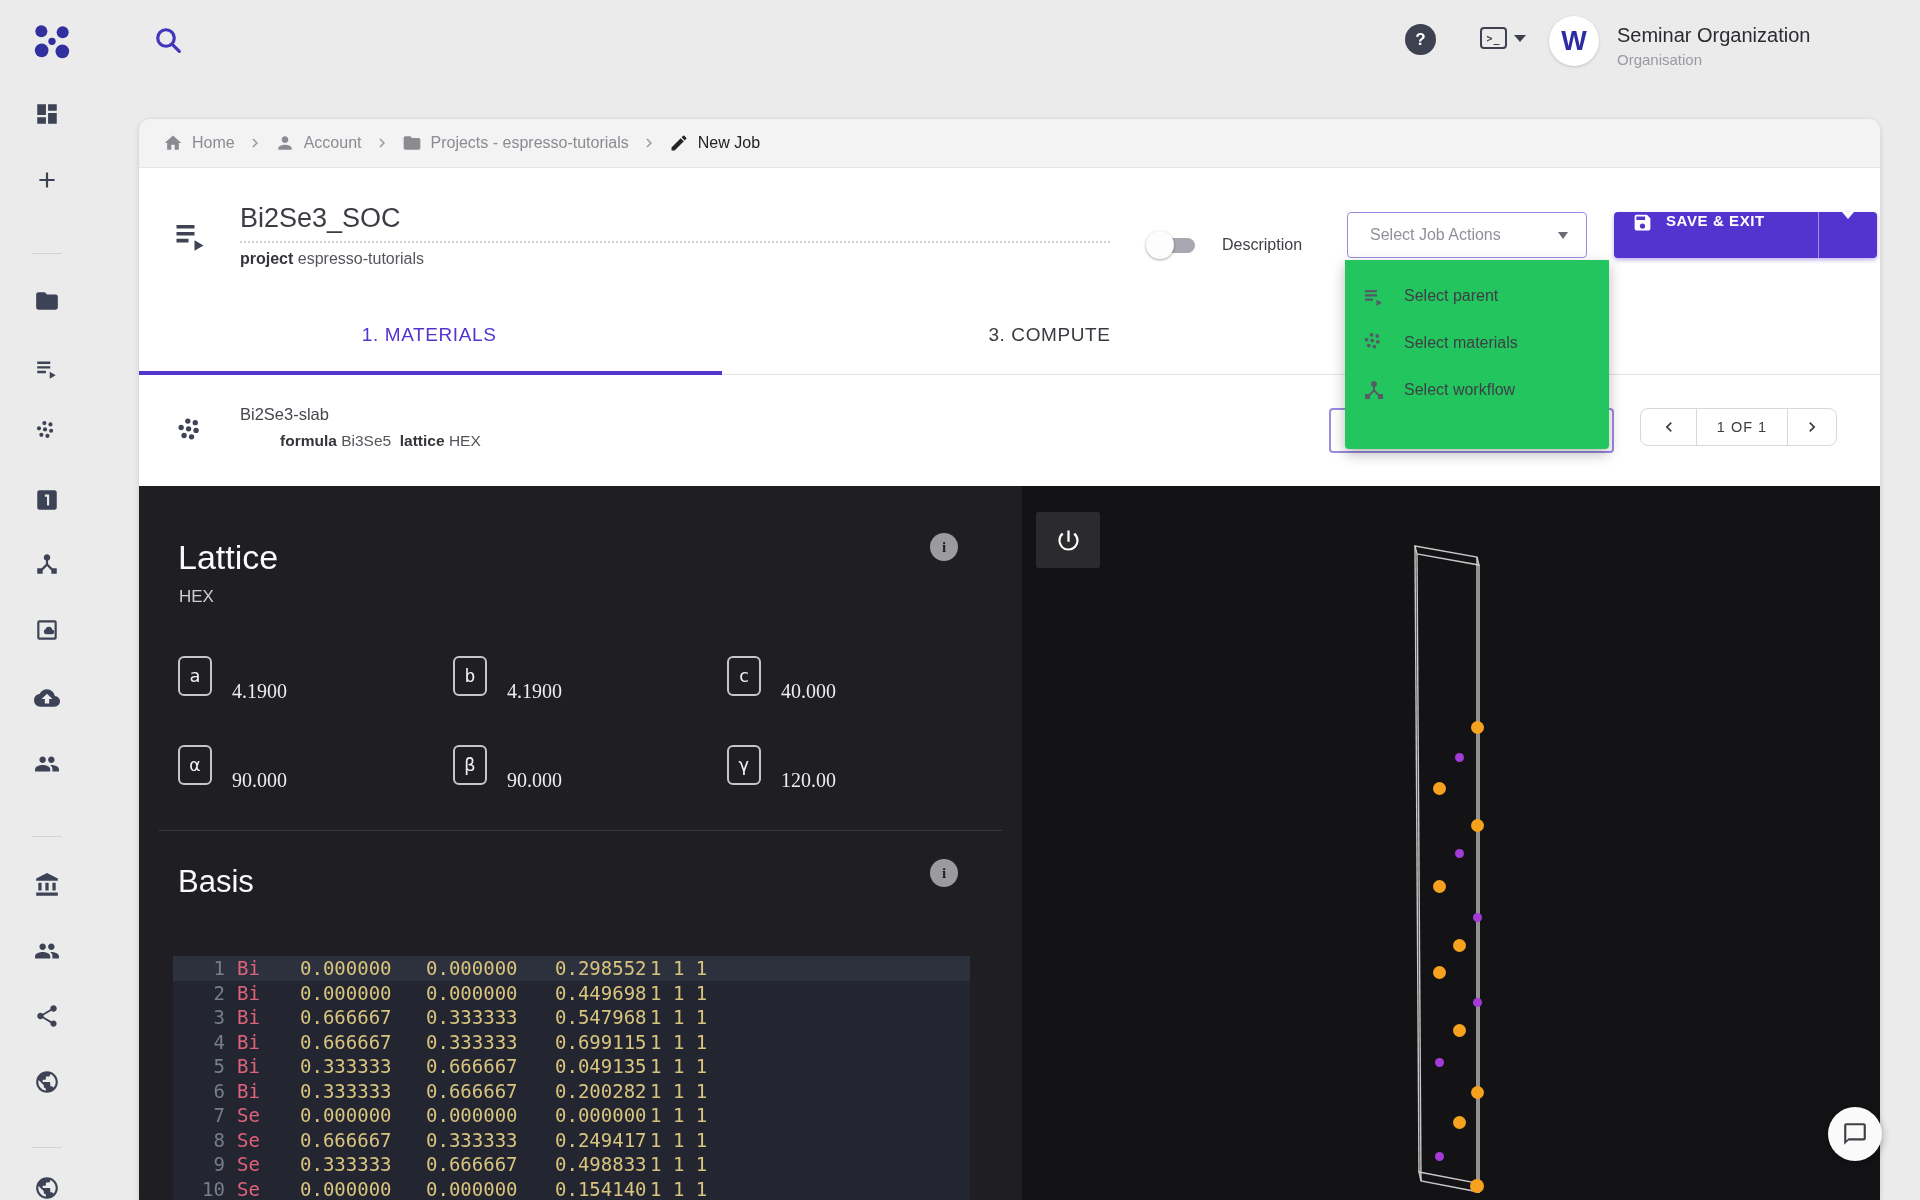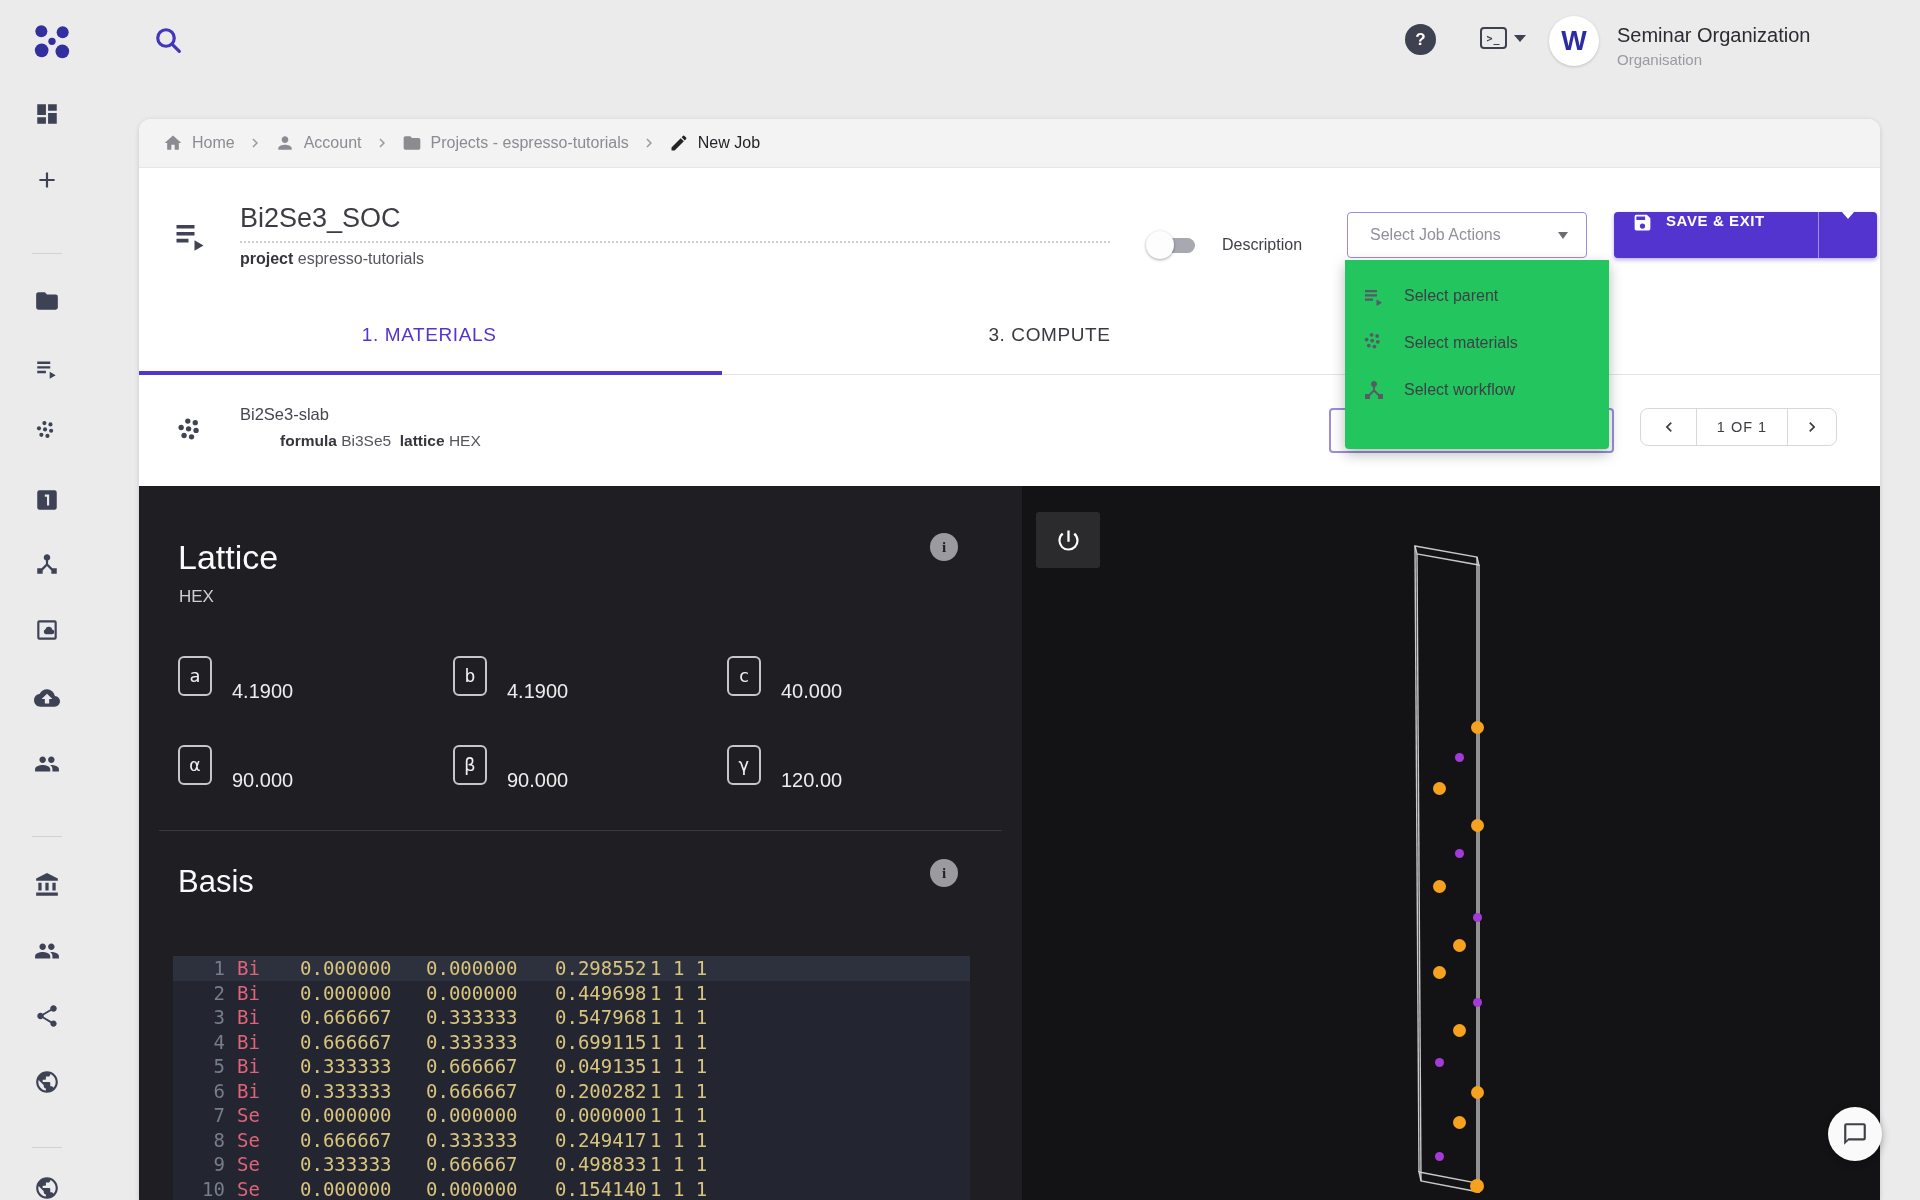--- a/index.html
+++ b/index.html
@@ -97,21 +97,21 @@
   .lat-title { left:39px; top:52px; font-size:34px; }
   .lat-type { left:40px; top:101px; font-size:17px; color:#cfcfd2; }
   .info-dot { width:28px; height:28px; border-radius:50%; background:#9b9b9f; color:#222226;
               display:flex; align-items:center; justify-content:center;
               font-size:15px; font-weight:bold; font-family:"Liberation Serif",serif; cursor:pointer; }
   .lat-params { left:0; top:0; }
   .lat-param { position:absolute; display:flex; align-items:center; gap:20px; }
   .lat-box { width:34px; height:40px; border:2px solid #c6c6c9; border-radius:6px; color:#f0f0f0;
              font-family:"DejaVu Sans Mono",monospace; font-size:18px;
              display:flex; align-items:center; justify-content:center; }
-  .lat-val { font-family:Liberation Sans, sans-serif; font-size:20px; color:#ededed;margin-top:32px; }
+  .lat-val { font-family:Liberation Serif, serif; font-size:20px; color:#ededed;margin-top:32px; }
   .sec-div { left:20px; top:344px; width:843px; height:1px; background:#38383d; }
   .basis-title { left:39px; top:378px; font-size:31px; }
 
   .editor { left:34px; top:470px; width:797px; height:245px; background:#232630;
             font-family:"DejaVu Sans Mono",monospace; font-size:19px; cursor:text; }
   .ed-row { position:relative; height:24.5px; line-height:24.5px; }
   .ed-row.hl { background:#2d313d; }
   .ed-row span { position:absolute; white-space:pre; }
   .ed-num { left:18px; width:34px; text-align:right; color:#767d8b; }
   .ed-el  { left:64px; color:#e0637a; }

